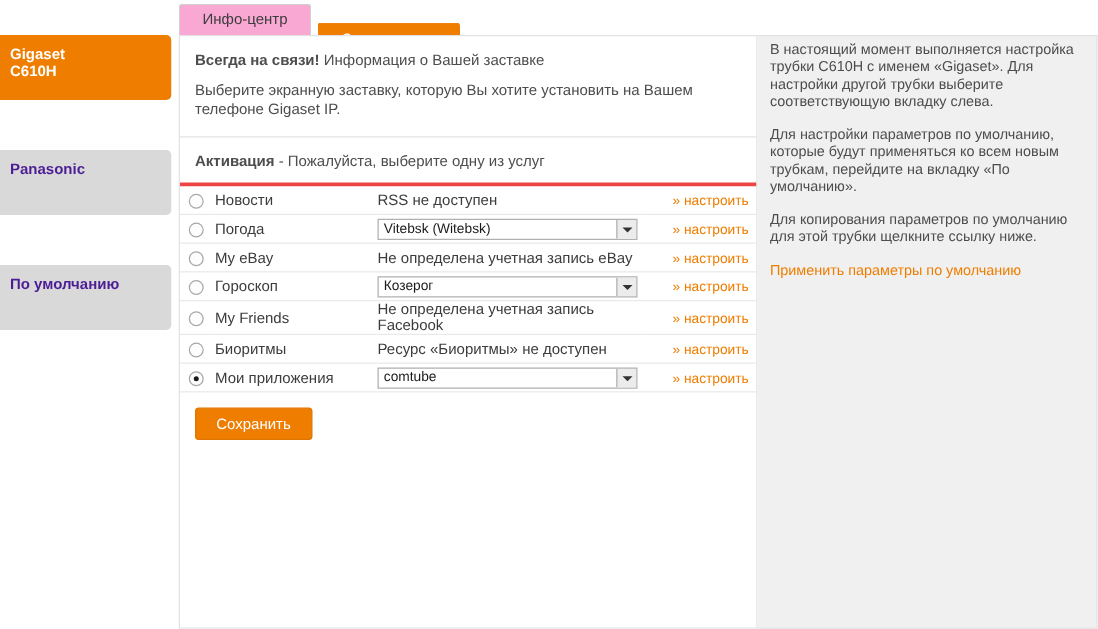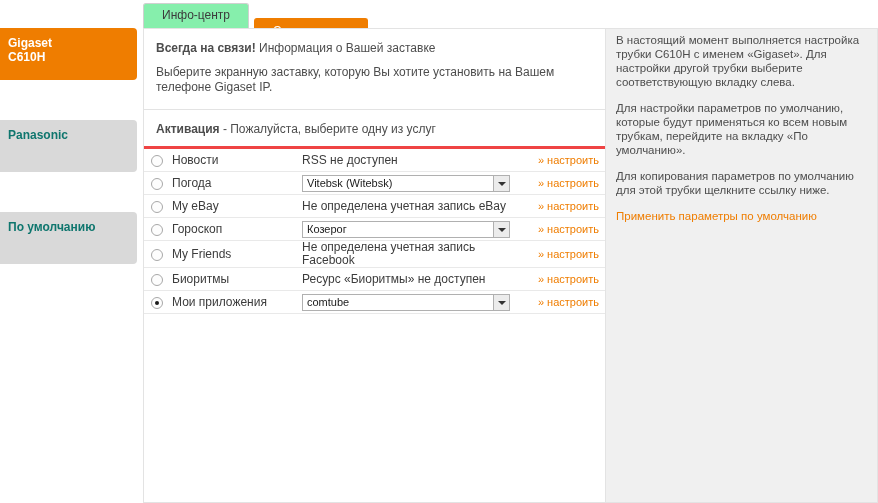--- a/index.html
+++ b/index.html
@@ -39,39 +39,39 @@
     line-height: 14px;
     color: #ffffff;
     background: #d9d9d9;
     border-top-right-radius: 4px;
     border-bottom-right-radius: 4px;
   }
   .side-item.active {
     background: #ef7d00;
   }
   .side-item.plain {
-    color: #0f766e;
+    color: #4c1d95;
     margin-top: 40px;
   }
 
   
   .tabs {
     position: absolute;
     left: 143px;
     top: 3px;
     height: 25px;
   }
   .tab {
     display: inline-block;
     height: 40px;
     line-height: 23px;
     padding: 0 18px;
     font-size: 12px;
     color: #3c3c3c;
-    background: #86efac;
+    background: #f9a8d4;
     border: 1px solid #d0d0d0;
     border-bottom: none;
     border-top-left-radius: 3px;
     border-top-right-radius: 3px;
     margin-right: 2px;
     box-sizing: border-box;
     vertical-align: bottom;
   }
   .tab.active {
     background: #ef7d00;
@@ -385,20 +385,23 @@
               <span class="arrow"></span>
             </div>
           </td>
           <td class="td-link">
             <a class="cfg-link" href="#">» настроить</a>
           </td>
         </tr>
       </tbody>
     </table>
 
+    <div class="save-wrap">
+      <span class="btn-save">Сохранить</span>
+    </div>
   </div>
 
   <div class="right">
     <p>В настоящий момент выполняется настройка трубки C610H с именем «Gigaset». Для настройки другой трубки выберите соответствующую вкладку слева.</p>
     <p>Для настройки параметров по умолчанию, которые будут применяться ко всем новым трубкам, перейдите на вкладку «По умолчанию».</p>
     <p>Для копирования параметров по умолчанию для этой трубки щелкните ссылку ниже.</p>
     <a href="#">Применить параметры по умолчанию</a>
   </div>
 
 </div>

